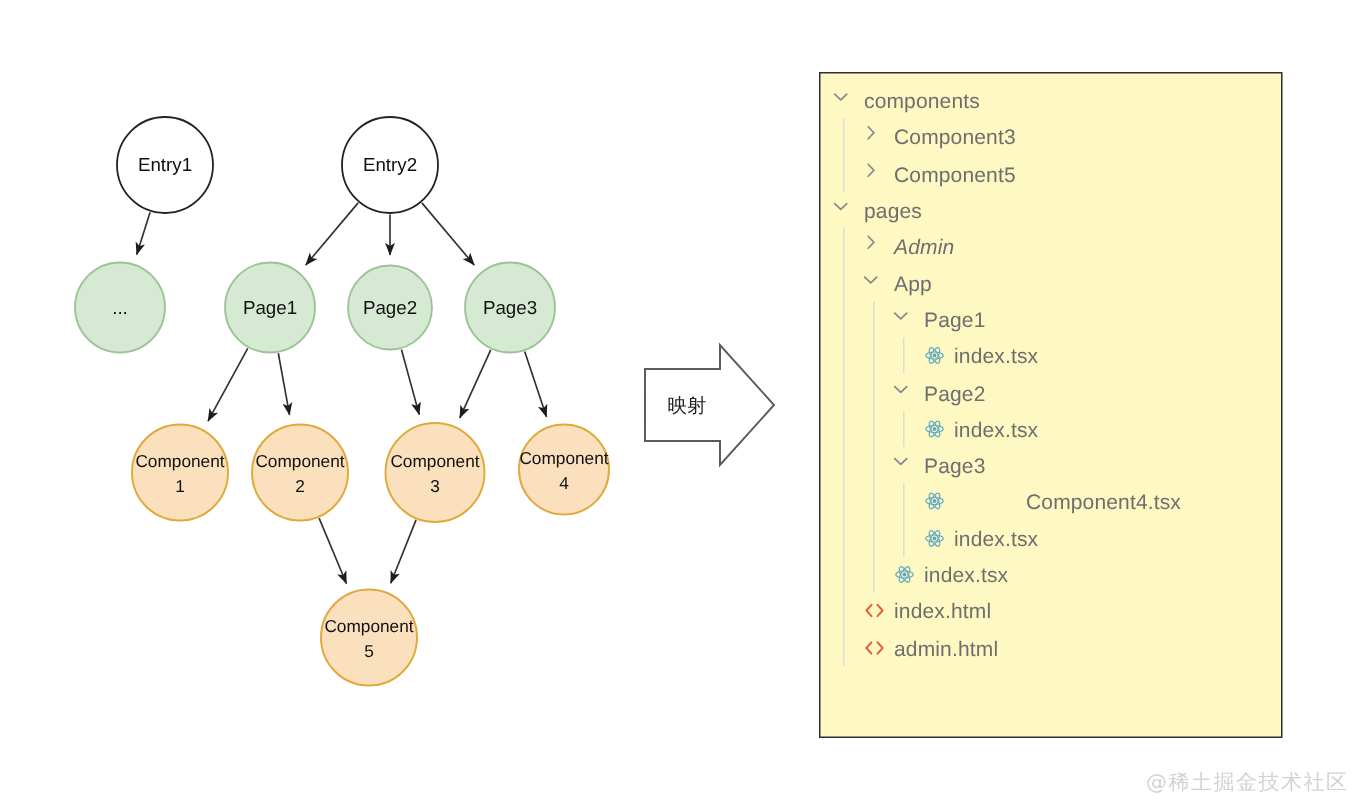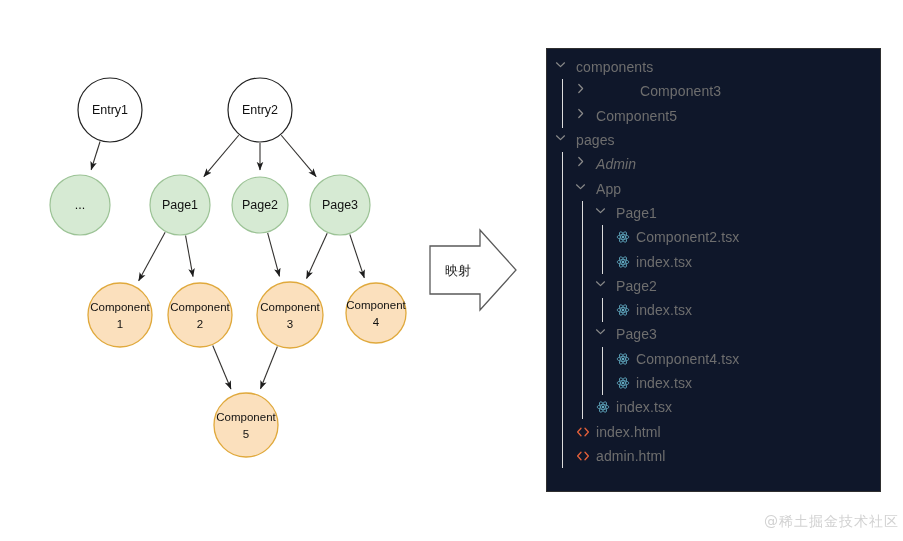--- a/index.html
+++ b/index.html
@@ -56,23 +56,23 @@
     text-anchor: middle;
     dominant-baseline: middle;
     font-family: "DejaVu Sans", sans-serif;
   }
 
   
   #tree-panel {
     position: absolute;
     left: 546px;
     top: 48px;
-    width: 335px;
+    width: 309px;
     height: 444px;
-    background: #0f172a;
+    background: #fef9c3;
     border: 1px solid #2f2f2f;
     box-sizing: border-box;
     overflow: hidden;
   }
   .tree-list {
     position: relative;
     padding: 6px 0 0 0;
     margin: 0;
     list-style: none;
   }
@@ -213,21 +213,21 @@
   <div id="tree-panel">
     <ul class="tree-list" id="tree-list">
         <li class="tree-row" style="padding-left: 8px;">
           <span class="chev">
             <svg width="11" height="11" viewBox="0 0 11 11">
               <path d="M1.5,3.8 L5.5,7.6 L9.5,3.8" fill="none" stroke="#8a8a8a" stroke-width="1.2" stroke-linecap="round" stroke-linejoin="round"></path>
             </svg>
           </span>
           <span class="row-text">components</span>
         </li>
-        <li class="tree-row" style="padding-left: 28px; gap: 44px;">
+        <li class="tree-row" style="padding-left: 28px;">
           <span class="guide" style="left: 15px;"></span>
           <span class="chev">
             <svg width="11" height="11" viewBox="0 0 11 11">
               <path d="M3.8,1.5 L7.6,5.5 L3.8,9.5" fill="none" stroke="#8a8a8a" stroke-width="1.2" stroke-linecap="round" stroke-linejoin="round"></path>
             </svg>
           </span>
           <span class="row-text">Component3</span>
         </li>
         <li class="tree-row" style="padding-left: 28px;">
           <span class="guide" style="left: 15px;"></span>
@@ -279,21 +279,31 @@
           <span class="guide" style="left: 35px;"></span>
           <span class="guide" style="left: 55px;"></span>
           <span class="ficon">
             <svg width="14" height="14" viewBox="-12 -12 24 24">
               <circle cx="0" cy="0" r="2.2" fill="#61a9c0"></circle>
               <ellipse cx="0" cy="0" rx="10" ry="4" fill="none" stroke="#61a9c0" stroke-width="1.4" transform="rotate(0)"></ellipse>
               <ellipse cx="0" cy="0" rx="10" ry="4" fill="none" stroke="#61a9c0" stroke-width="1.4" transform="rotate(60)"></ellipse>
               <ellipse cx="0" cy="0" rx="10" ry="4" fill="none" stroke="#61a9c0" stroke-width="1.4" transform="rotate(120)"></ellipse>
             </svg>
           </span>
-          <span class="row-text">Component2.tsx</span>
+          <span class="row-text">index.tsx</span>
+        </li>
+        <li class="tree-row" style="padding-left: 48px;">
+          <span class="guide" style="left: 15px;"></span>
+          <span class="guide" style="left: 35px;"></span>
+          <span class="chev">
+            <svg width="11" height="11" viewBox="0 0 11 11">
+              <path d="M1.5,3.8 L5.5,7.6 L9.5,3.8" fill="none" stroke="#8a8a8a" stroke-width="1.2" stroke-linecap="round" stroke-linejoin="round"></path>
+            </svg>
+          </span>
+          <span class="row-text">Page2</span>
         </li>
         <li class="tree-row" style="padding-left: 68px;">
           <span class="guide" style="left: 15px;"></span>
           <span class="guide" style="left: 35px;"></span>
           <span class="guide" style="left: 55px;"></span>
           <span class="ficon">
             <svg width="14" height="14" viewBox="-12 -12 24 24">
               <circle cx="0" cy="0" r="2.2" fill="#61a9c0"></circle>
               <ellipse cx="0" cy="0" rx="10" ry="4" fill="none" stroke="#61a9c0" stroke-width="1.4" transform="rotate(0)"></ellipse>
               <ellipse cx="0" cy="0" rx="10" ry="4" fill="none" stroke="#61a9c0" stroke-width="1.4" transform="rotate(60)"></ellipse>
@@ -303,47 +313,23 @@
           <span class="row-text">index.tsx</span>
         </li>
         <li class="tree-row" style="padding-left: 48px;">
           <span class="guide" style="left: 15px;"></span>
           <span class="guide" style="left: 35px;"></span>
           <span class="chev">
             <svg width="11" height="11" viewBox="0 0 11 11">
               <path d="M1.5,3.8 L5.5,7.6 L9.5,3.8" fill="none" stroke="#8a8a8a" stroke-width="1.2" stroke-linecap="round" stroke-linejoin="round"></path>
             </svg>
           </span>
-          <span class="row-text">Page2</span>
-        </li>
-        <li class="tree-row" style="padding-left: 68px;">
-          <span class="guide" style="left: 15px;"></span>
-          <span class="guide" style="left: 35px;"></span>
-          <span class="guide" style="left: 55px;"></span>
-          <span class="ficon">
-            <svg width="14" height="14" viewBox="-12 -12 24 24">
-              <circle cx="0" cy="0" r="2.2" fill="#61a9c0"></circle>
-              <ellipse cx="0" cy="0" rx="10" ry="4" fill="none" stroke="#61a9c0" stroke-width="1.4" transform="rotate(0)"></ellipse>
-              <ellipse cx="0" cy="0" rx="10" ry="4" fill="none" stroke="#61a9c0" stroke-width="1.4" transform="rotate(60)"></ellipse>
-              <ellipse cx="0" cy="0" rx="10" ry="4" fill="none" stroke="#61a9c0" stroke-width="1.4" transform="rotate(120)"></ellipse>
-            </svg>
-          </span>
-          <span class="row-text">index.tsx</span>
-        </li>
-        <li class="tree-row" style="padding-left: 48px;">
-          <span class="guide" style="left: 15px;"></span>
-          <span class="guide" style="left: 35px;"></span>
-          <span class="chev">
-            <svg width="11" height="11" viewBox="0 0 11 11">
-              <path d="M1.5,3.8 L5.5,7.6 L9.5,3.8" fill="none" stroke="#8a8a8a" stroke-width="1.2" stroke-linecap="round" stroke-linejoin="round"></path>
-            </svg>
-          </span>
           <span class="row-text">Page3</span>
         </li>
-        <li class="tree-row" style="padding-left: 68px;">
+        <li class="tree-row" style="padding-left: 68px; gap: 48px;">
           <span class="guide" style="left: 15px;"></span>
           <span class="guide" style="left: 35px;"></span>
           <span class="guide" style="left: 55px;"></span>
           <span class="ficon">
             <svg width="14" height="14" viewBox="-12 -12 24 24">
               <circle cx="0" cy="0" r="2.2" fill="#61a9c0"></circle>
               <ellipse cx="0" cy="0" rx="10" ry="4" fill="none" stroke="#61a9c0" stroke-width="1.4" transform="rotate(0)"></ellipse>
               <ellipse cx="0" cy="0" rx="10" ry="4" fill="none" stroke="#61a9c0" stroke-width="1.4" transform="rotate(60)"></ellipse>
               <ellipse cx="0" cy="0" rx="10" ry="4" fill="none" stroke="#61a9c0" stroke-width="1.4" transform="rotate(120)"></ellipse>
             </svg>

